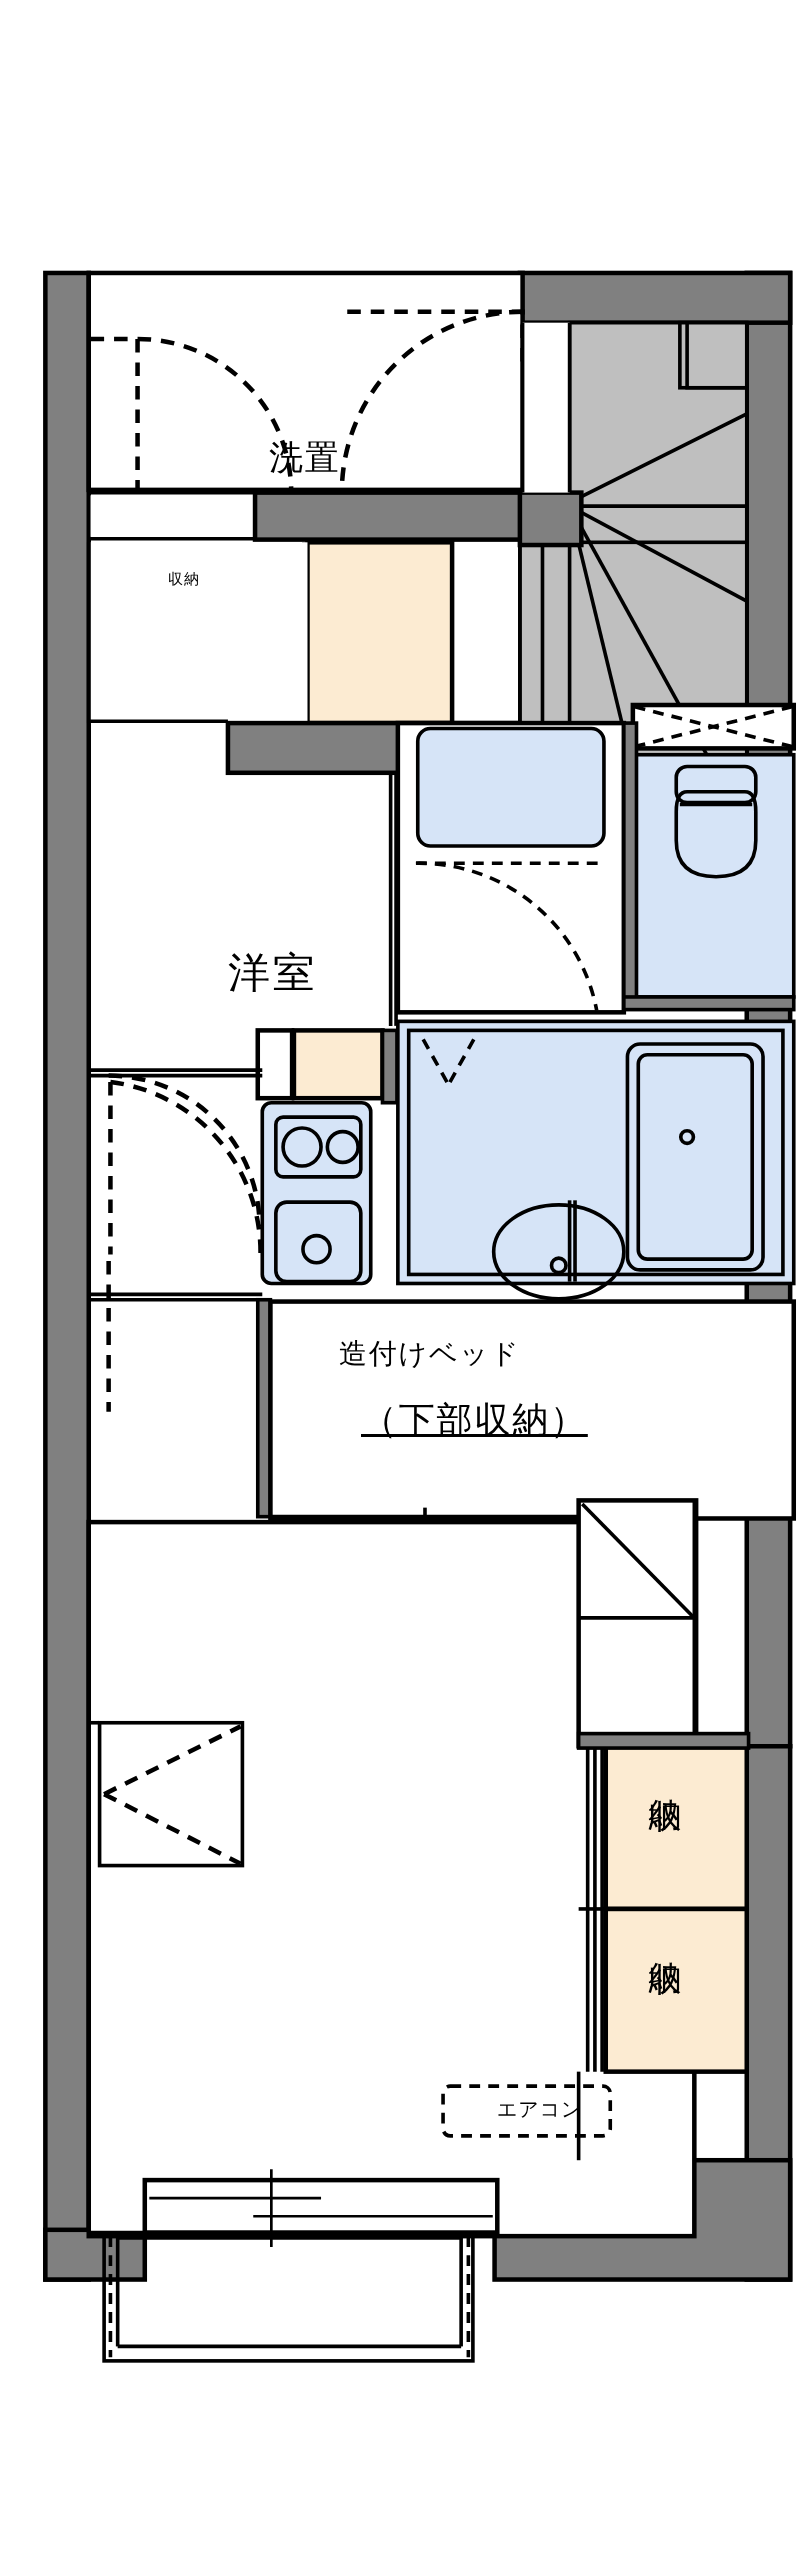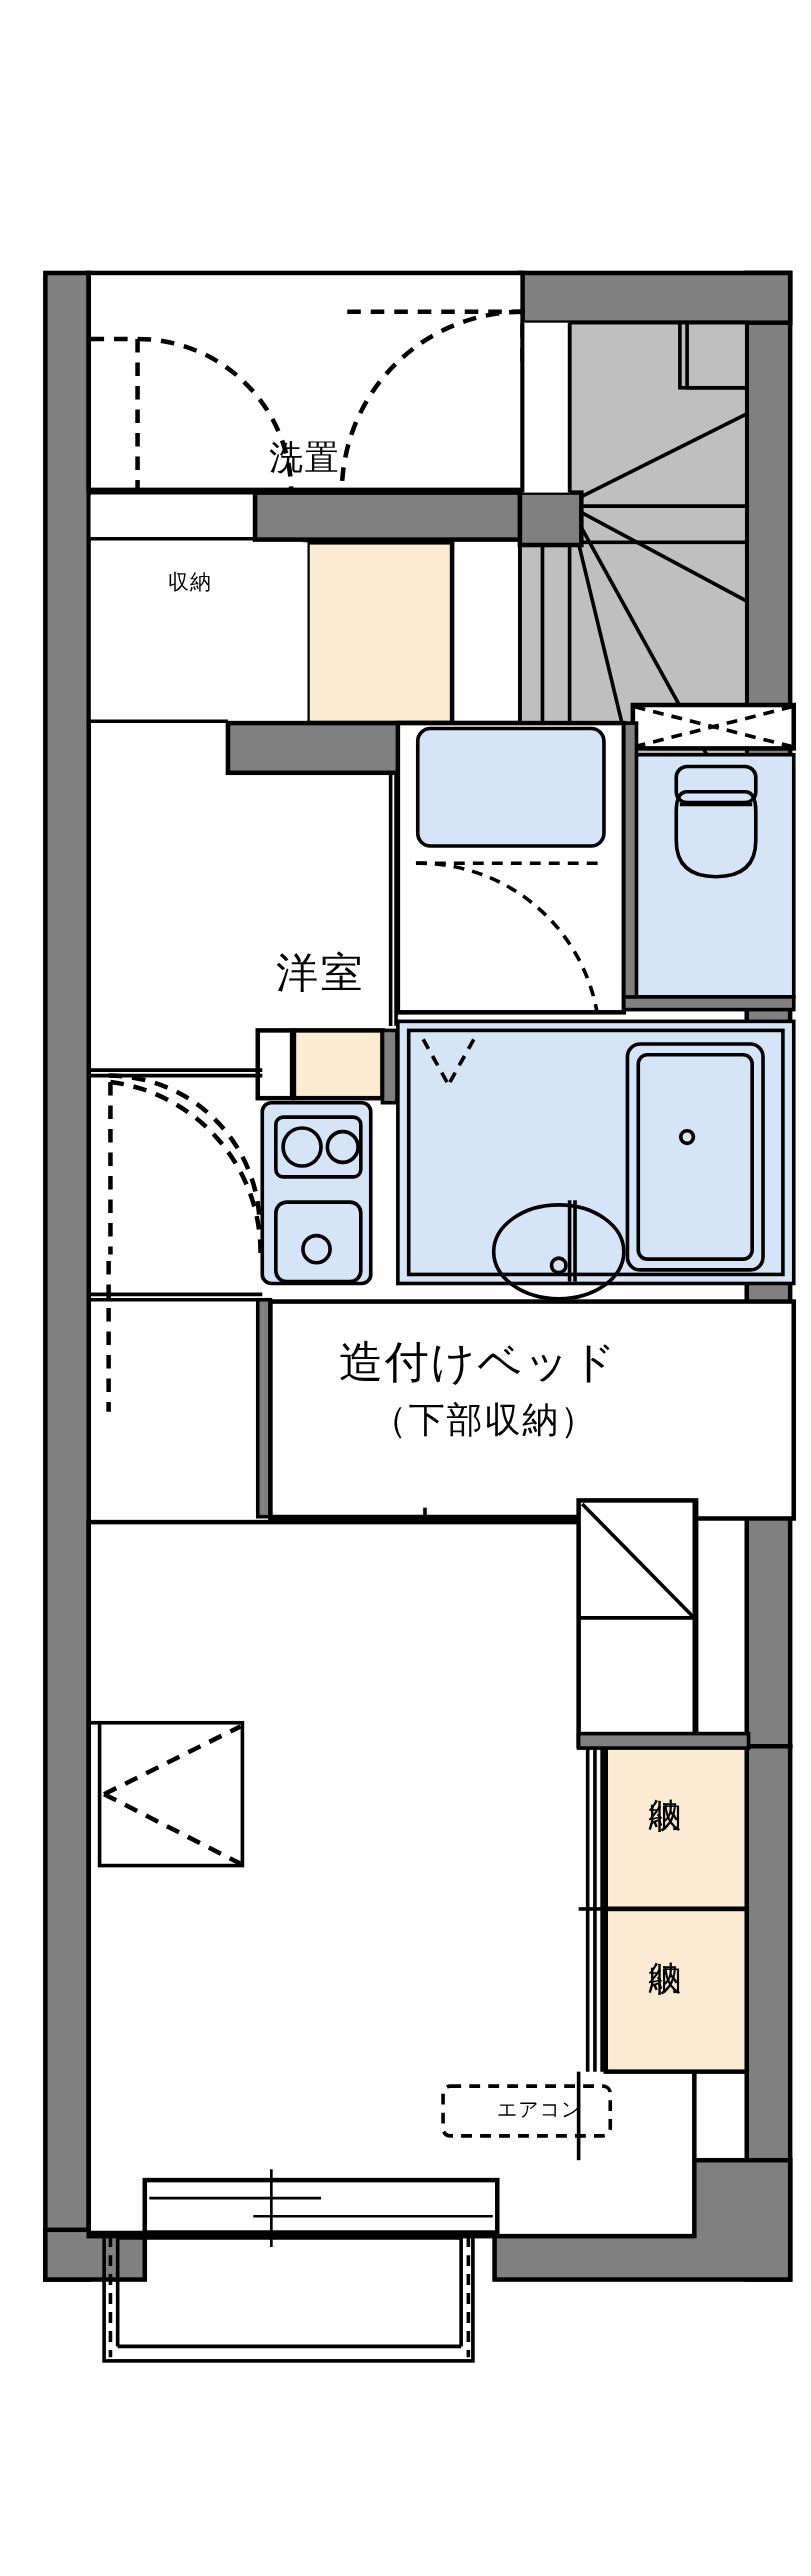--- a/index.html
+++ b/index.html
@@ -2,22 +2,22 @@
 <html style="font-size:14.5px"><head>
 <meta charset="utf-8">
 <style>
   html,body{margin:0;padding:0;background:#ffffff;}
   body{width:812px;height:2576px;font-family:"Liberation Sans","DejaVu Sans",sans-serif;}
   #stage{position:relative;width:812px;height:2576px;background:#fff;overflow:hidden;padding-left:13px;}
   #plan{position:absolute;left:0;top:0;width:812px;height:2576px;}
   .lbl{position:absolute;color:#000;font-family:"DejaVu Sans","Liberation Sans",sans-serif;
        white-space:nowrap;line-height:1;}
   #t-washer{left:269px;top:440px;font-size:34px;letter-spacing:1.8px;}
-  #t-stor-kit{left:168px;top:572px;font-size:21px;letter-spacing:0.9px;}
-  #t-room{left:228px;top:952px;font-size:42px;letter-spacing:2.7px;margin-left:48px;}
+  #t-stor-kit{left:168px;top:572px;font-size:15px;letter-spacing:0.9px;}
+  #t-room{left:228px;top:952px;font-size:42px;letter-spacing:2.7px;}
   #t-area{left:148px;top:1007px;font-size:38px;}
   #t-ac{left:263px;top:1136px;font-size:20px;letter-spacing:0.9px;margin-left:40px;}
   .vlabel{writing-mode:vertical-rl;text-orientation:upright;}
 </style>
 </head>
 <body>
 
 <div id="stage">
 
 <svg id="plan" viewBox="0 0 898 2850">
@@ -202,23 +202,23 @@
   <line class="thin" x1="98" y1="1684" x2="98" y2="2470"></line>
   <line class="thin" x1="98" y1="2470" x2="160" y2="2470"></line>
   <line class="thin" x1="640" y1="2292" x2="640" y2="2390"></line>
 
 </svg>
 
 <div class="lbl" id="t-washer">洗置</div>
 
 <div class="lbl" id="t-stor-kit">収納</div>
 
-<div class="lbl" style="left:339px;top:1340px;font-size:44px;letter-spacing:1.8px;">造付けベッド</div>
-
-<div class="lbl" style="left:371px;top:1402px;font-size:36px;letter-spacing:1.8px;">（下部収納）</div>
+<div class="lbl" style="left:339px;top:1340px;font-size:28px;letter-spacing:1.8px;">造付けベッド</div>
+
+<div class="lbl" style="left:361px;top:1402px;font-size:36px;letter-spacing:1.8px;text-decoration:underline;">（下部収納）</div>
 
 <div class="lbl" id="t-room">洋室</div>
 
 
 <div class="lbl" id="t-ac" style="left:457px;top:2099px;">エアコン</div>
 
 <div class="lbl vlabel" style="left:649px;top:1773px;font-size:33px;">収納</div>
 
 <div class="lbl vlabel" style="left:649px;top:1936px;font-size:33px;">収納</div>
 

